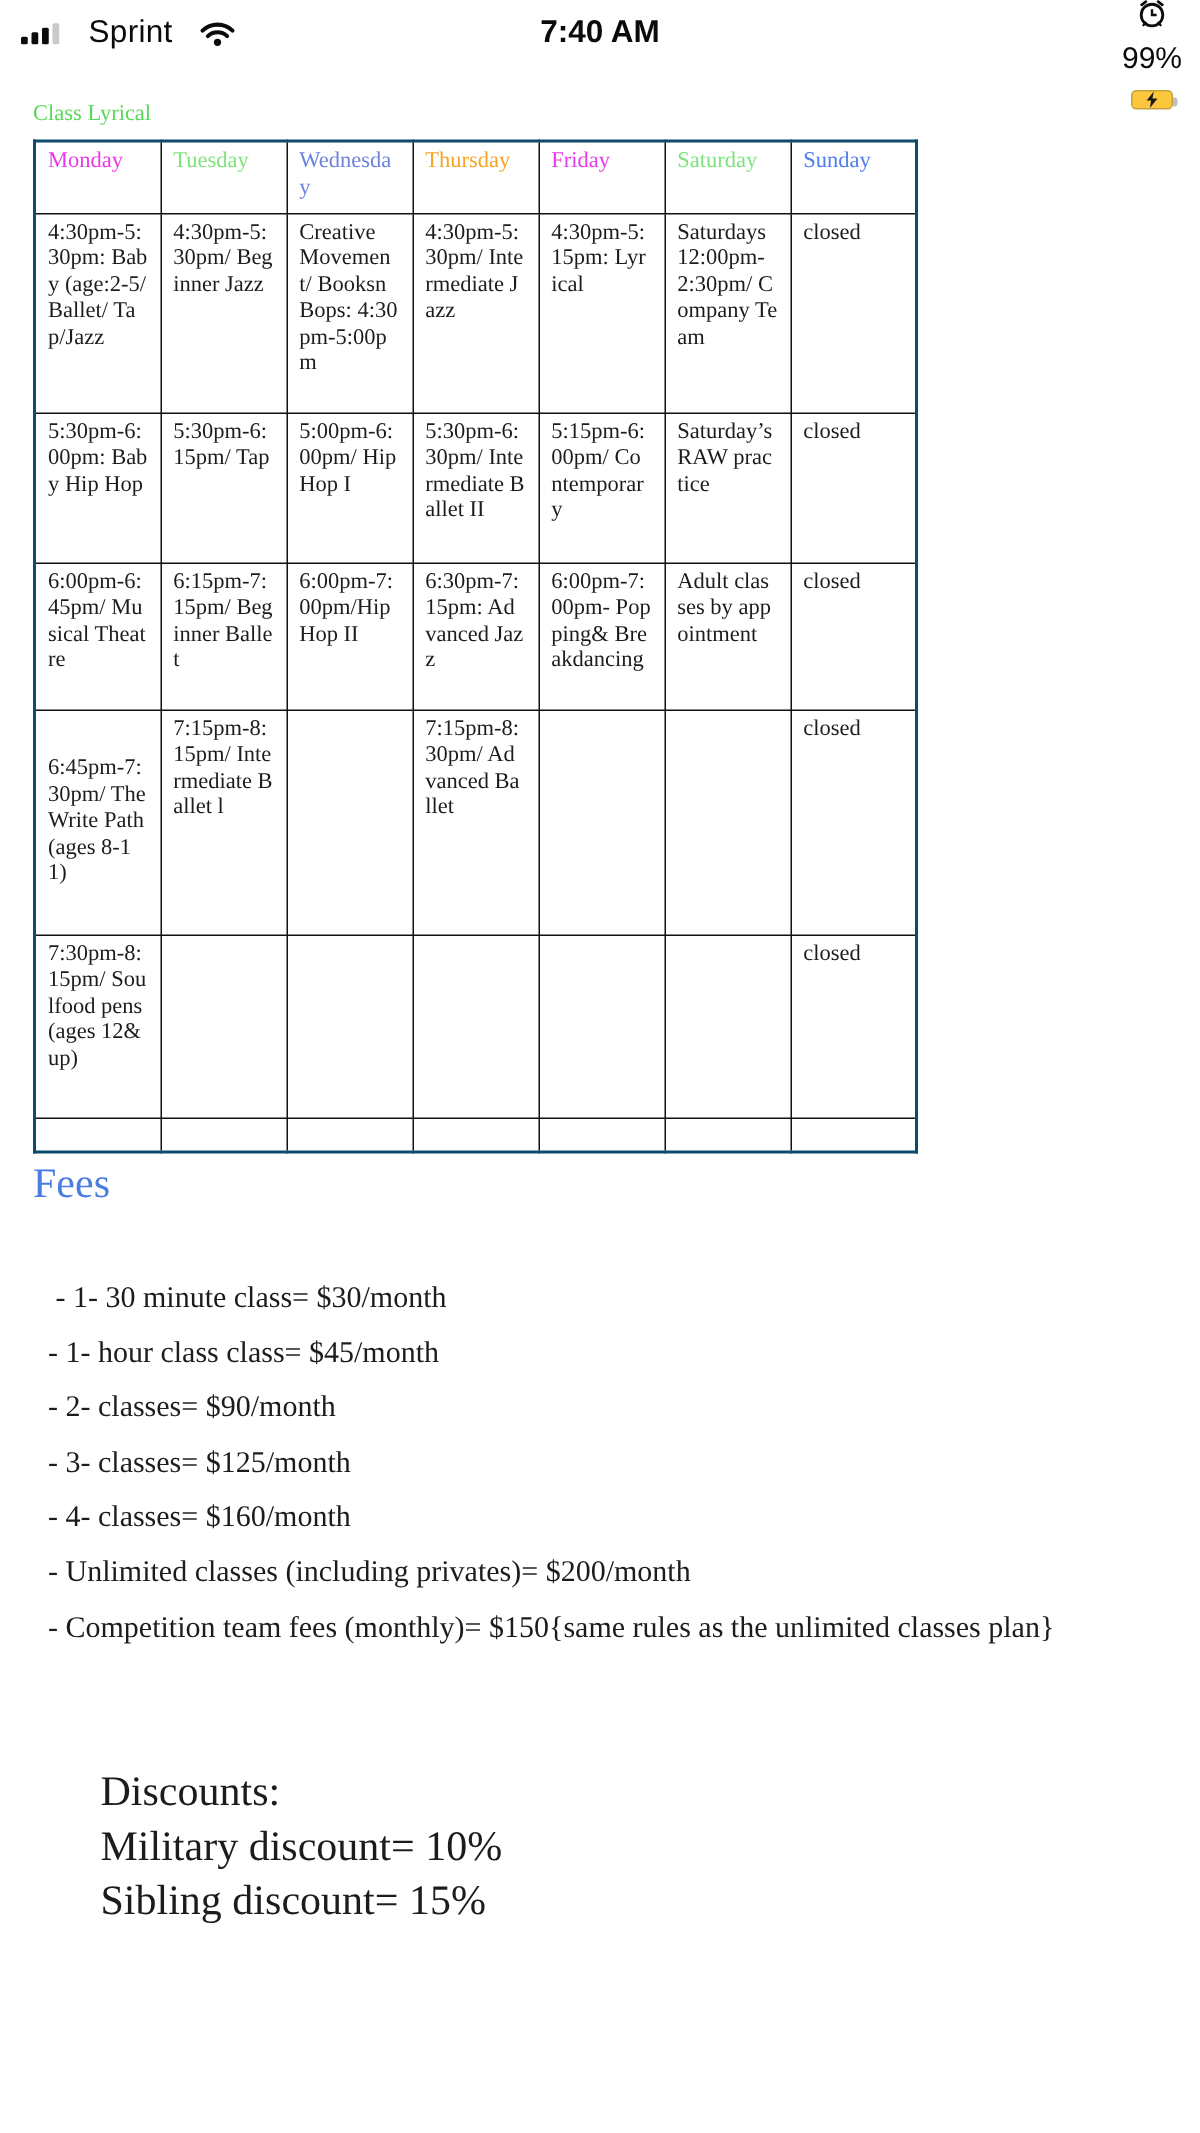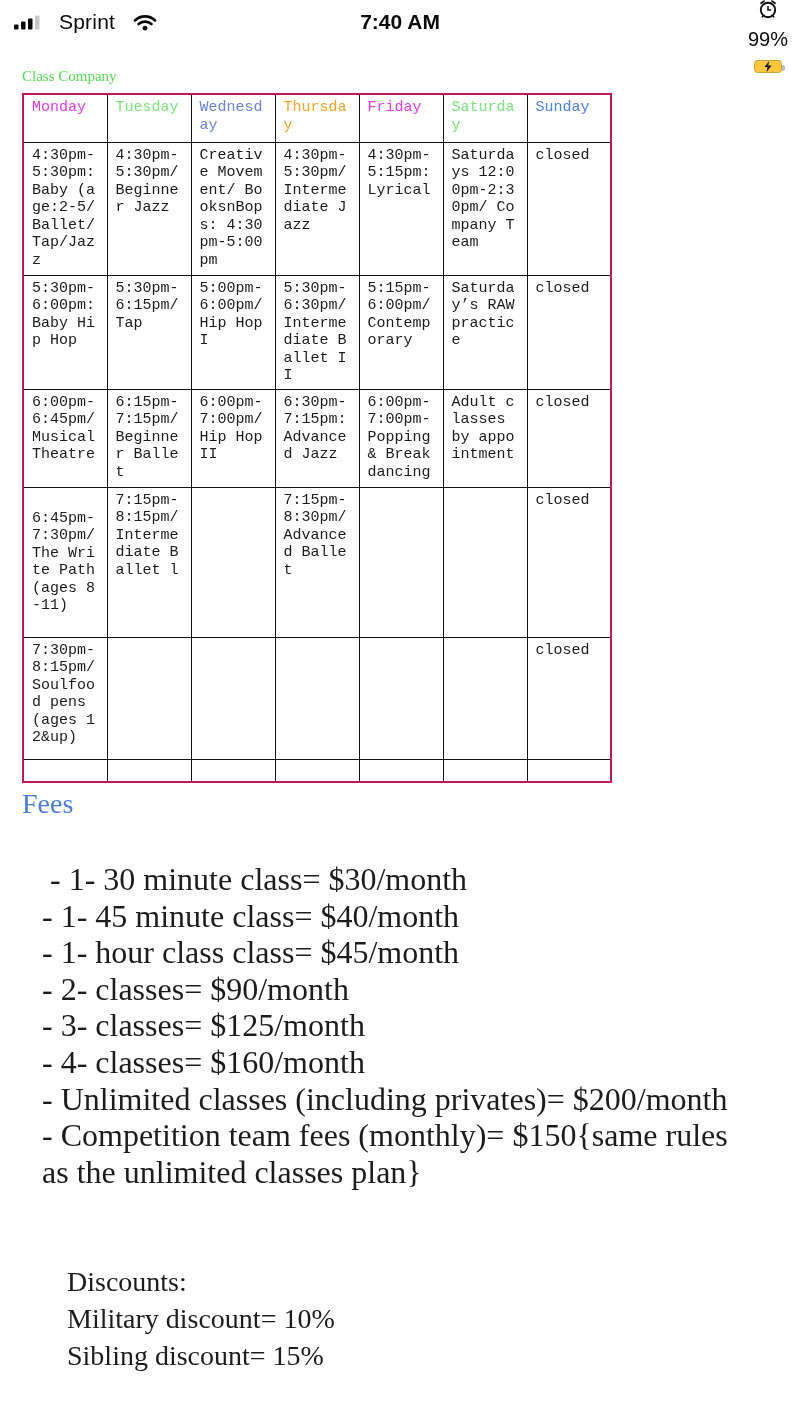--- a/index.html
+++ b/index.html
@@ -18,37 +18,37 @@
   .battery { position:relative; width:28px; height:13px; border-radius:3.5px;
              border:1px solid #c2a33c; display:flex; align-items:center; justify-content:center; }
   .battery-nub { position:absolute; right:-4px; top:3.5px; width:2.5px; height:6px;
                  background:#bdbdbd; border-radius:0 2px 2px 0; }
   svg { display:block; }
 
   
   .doc-title { margin:24px 0 0 22px; font-size:15px; }
 
   table.schedule { border-collapse:collapse; margin:8px 0 0 22px; table-layout:fixed;
-                   width:588px; border:2px solid #be185d;font-family:Liberation Mono, monospace; }
+                   width:588px; border:2px solid #0c4a6e; }
   table.schedule th, table.schedule td {
       border:1.5px solid #111; width:84px; vertical-align:top; text-align:left;
       padding:4px 8px; font-size:15px; line-height:17.5px; font-weight:normal;
       word-break:break-all; overflow-wrap:break-word; overflow:hidden; }
   thead tr { height:48px; }
   tbody tr:nth-child(1) { height:133px; }
   tbody tr:nth-child(2) { height:100px; }
   tbody tr:nth-child(3) { height:98px; }
   tbody tr:nth-child(4) { height:150px; }
   tbody tr:nth-child(4) td:nth-child(1) { vertical-align:middle; }
   tbody tr:nth-child(5) { height:122px;padding-left:36px; }
   tbody tr:nth-child(6) { height:23px; }
 
   .fees-heading { margin:5px 16px 0 22px; font-size:28px; line-height:32px;font-family:Liberation Serif, serif; }
 
-  .fees-list { margin:41px 0 0 42px; width:690px; font-size:32px; line-height:36.6px; }
+  .fees-list { margin:41px 0 0 32px; width:690px; font-size:20px; line-height:36.6px; }
   .fee-item { white-space:pre-wrap; }
 
   .discounts { margin:74px 0 0 67px; font-size:28px; line-height:36.6px; }
 </style>
 </head>
 <body>
 
 <div class="status-bar">
   <div class="sb-left">
     <span>
@@ -88,21 +88,21 @@
     <span class="sb-batt-pct">99%</span>
     <span class="battery" style="background-color: rgb(252, 198, 61);">
       <svg width="10" height="11" viewBox="0 0 10 11">
         <path d="M6.2 0 L1.4 6 H4.4 L3.6 11 L8.7 4.6 H5.3 Z" fill="#1a1a1a"></path>
       </svg>
       <span class="battery-nub"></span>
     </span>
   </div>
 </div>
 
-<div class="doc-title" style="color: rgb(87, 217, 87);">Class Company</div>
+<div class="doc-title" style="color: rgb(87, 217, 87);">Class Lyrical</div>
 
 <table class="schedule">
   <thead>
     <tr>
       <th style="color: rgb(233, 58, 233);">Monday</th>
       <th style="color: rgb(125, 227, 125);">Tuesday</th>
       <th style="color: rgb(109, 131, 220);">Wednesday</th>
       <th style="color: rgb(245, 164, 40); margin-left: 40px;">Thursday</th>
       <th style="color: rgb(233, 58, 233); margin-left: 31px;">Friday</th>
       <th style="color: rgb(125, 227, 125);">Saturday</th>
@@ -164,21 +164,20 @@
       <td></td>
       <td></td>
     </tr>
   </tbody>
 </table>
 
 <div class="fees-heading" style="color: rgb(74, 124, 226);">Fees</div>
 
 <div class="fees-list">
   <div class="fee-item"> - 1- 30 minute class= $30/month</div>
-  <div class="fee-item">- 1- 45 minute class= $40/month</div>
   <div class="fee-item">- 1- hour class class= $45/month</div>
   <div class="fee-item">- 2- classes= $90/month</div>
   <div class="fee-item">- 3- classes= $125/month</div>
   <div class="fee-item">- 4- classes= $160/month</div>
   <div class="fee-item">- Unlimited classes (including privates)= $200/month</div>
   <div class="fee-item">- Competition team fees (monthly)= $150{same rules as the unlimited classes plan}</div>
 </div>
 
 <div class="discounts">
   <div>Discounts:</div>

